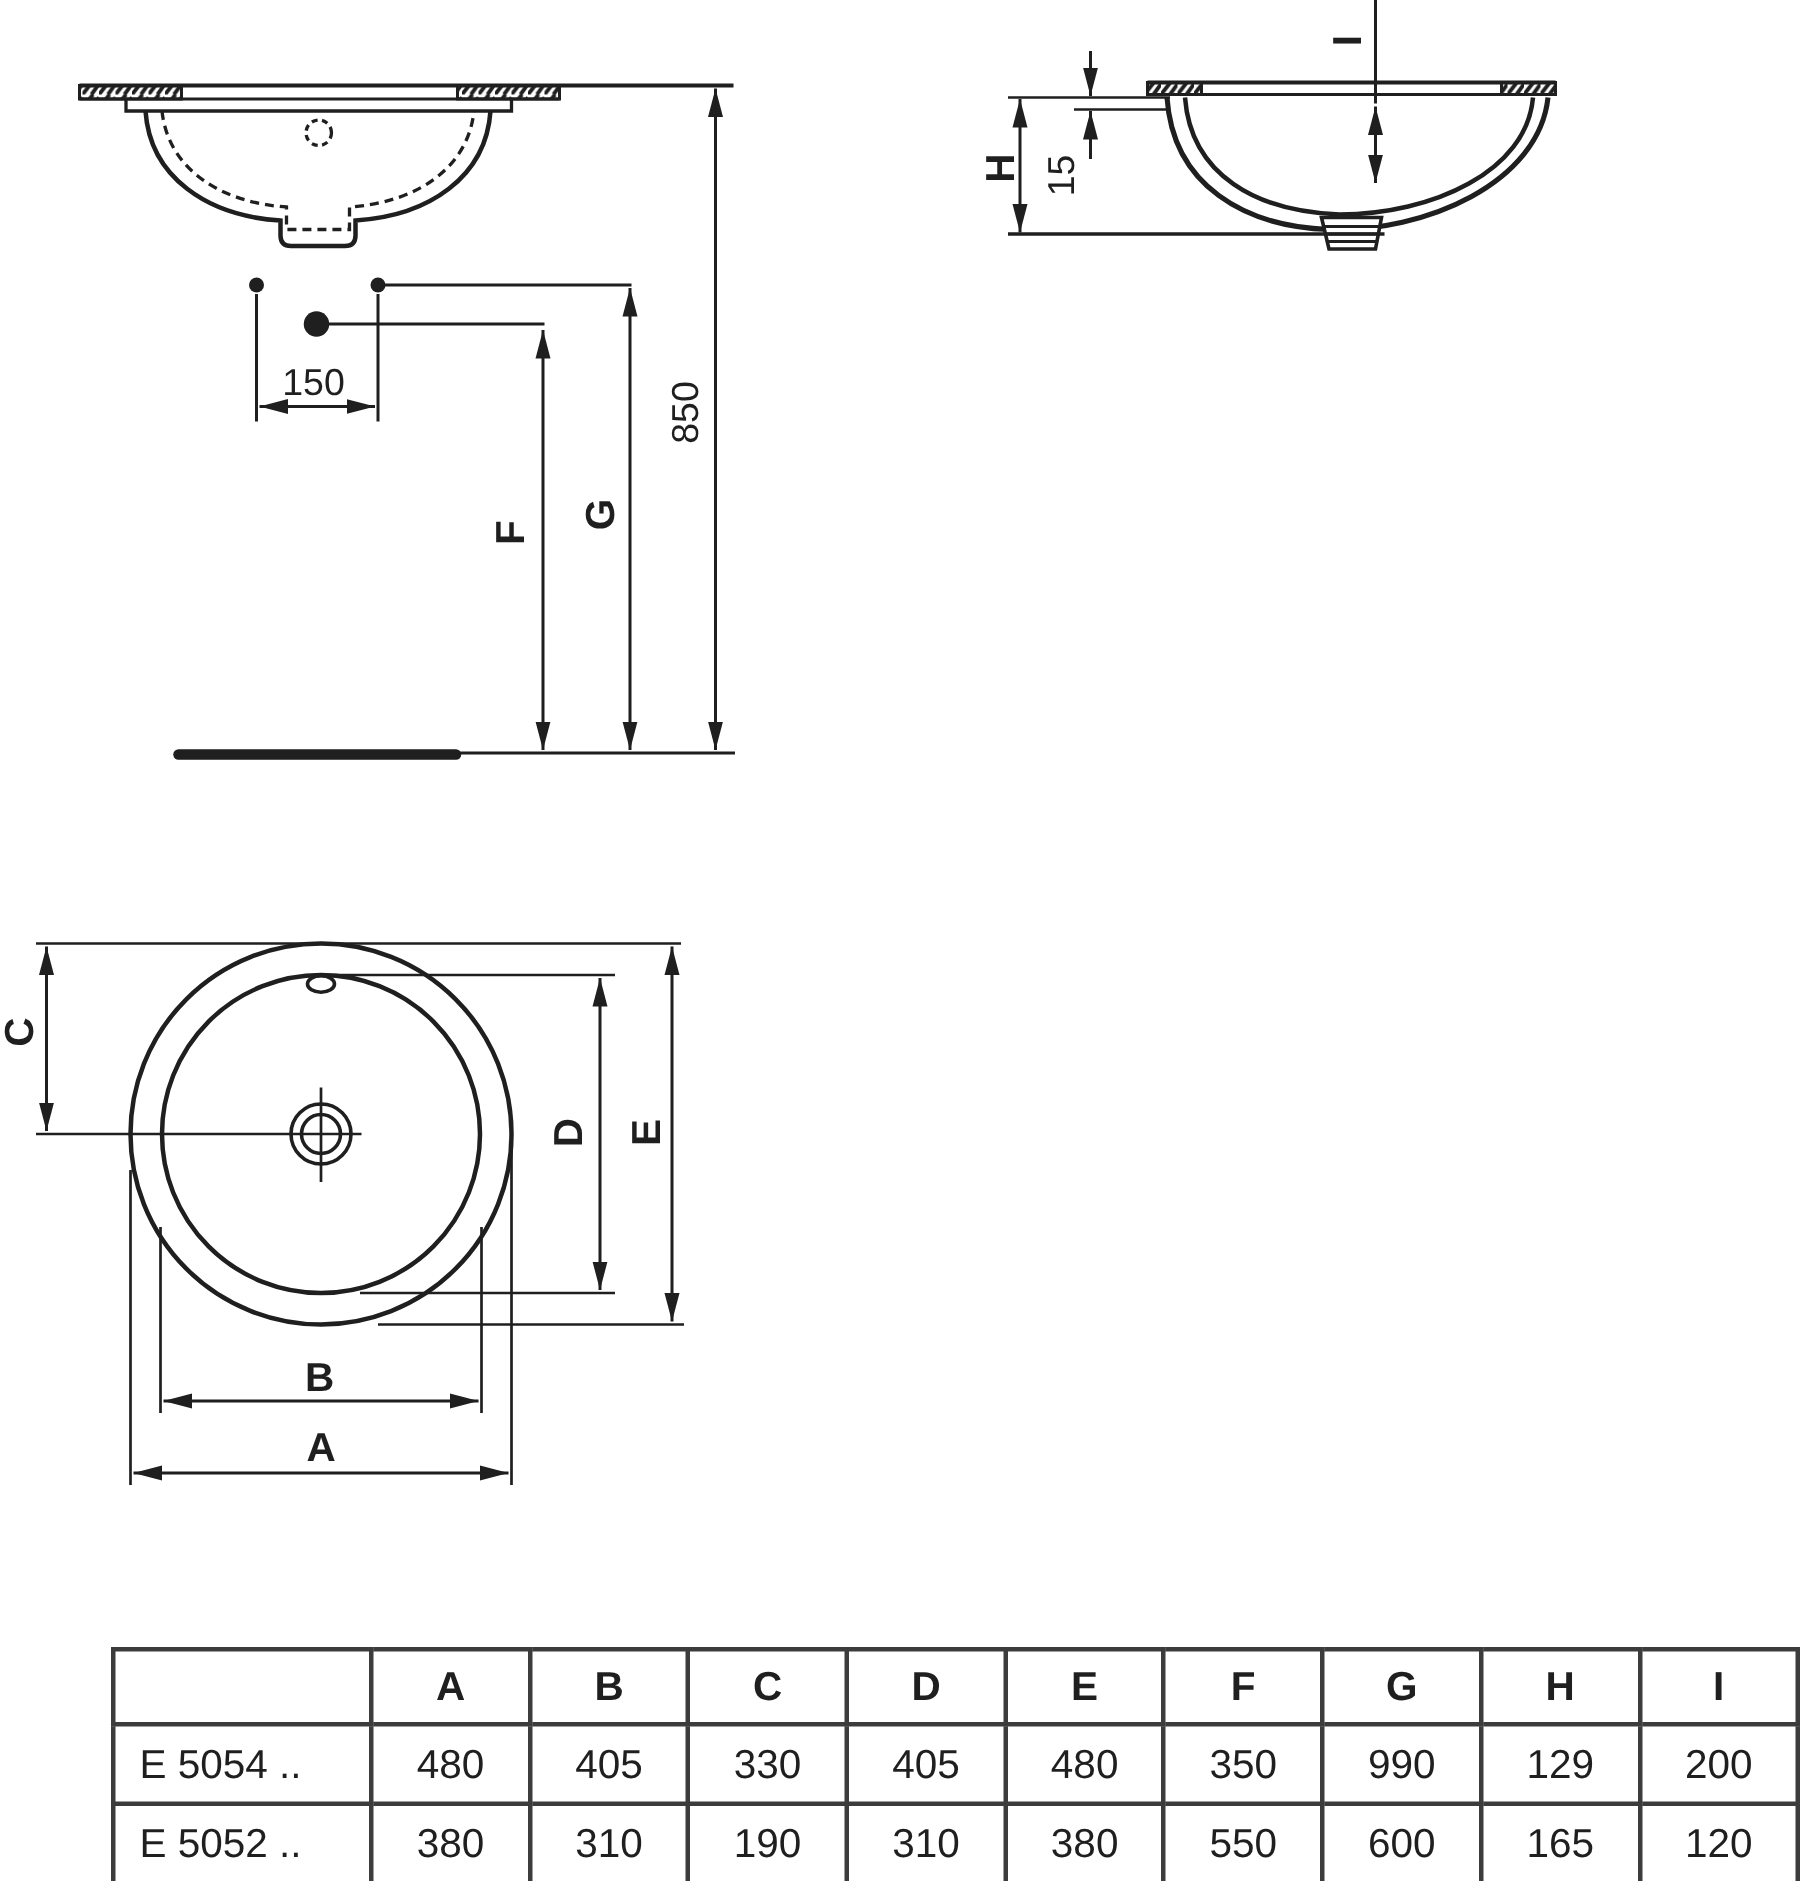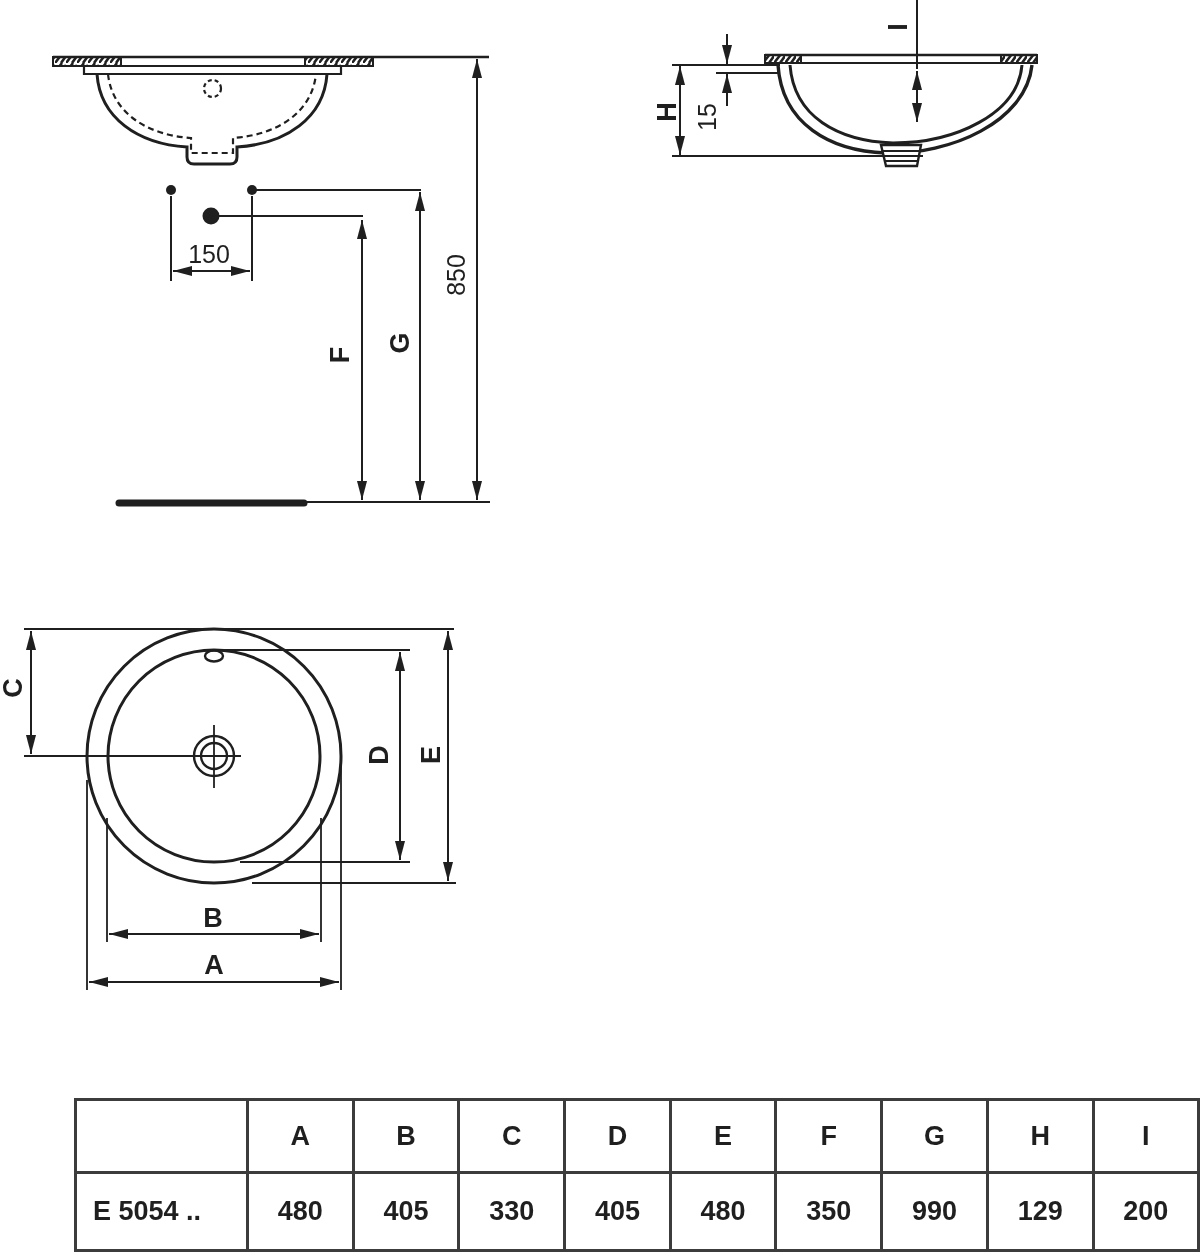--- a/index.html
+++ b/index.html
@@ -20,21 +20,21 @@
     table-layout:fixed;
     width:1123px;height:154px;
     font-size:27px;color:#1f1f1f;
   }
   table.dims th, table.dims td{
     border:3px solid #3c3c3c;
     text-align:center;vertical-align:middle;
     padding:0;overflow:hidden;white-space:nowrap;
   }
   table.dims th{font-weight:bold;height:47px;}
-  table.dims td{font-weight:bold;height:50px;}
+  table.dims td{font-weight:normal;height:50px;}
   table.dims td.model{text-align:left;padding-left:16px;}
 </style>
 </head>
 <body>
 
 <div id="canvas">
 
   <svg class="abs" style="left:0;top:0" width="520" height="530" viewBox="0 0 520 530">
     <defs>
       <marker id="ah1" markerUnits="userSpaceOnUse" markerWidth="20" markerHeight="12" refX="19" refY="6" orient="auto-start-reverse">
@@ -229,17 +229,29 @@
         <td>480</td>
         <td>405</td>
         <td>330</td>
         <td>405</td>
         <td>480</td>
         <td>350</td>
         <td>990</td>
         <td>129</td>
         <td>200</td>
       </tr>
+      <tr>
+        <td class="model">E 5052 ..</td>
+        <td>380</td>
+        <td>310</td>
+        <td>190</td>
+        <td>310</td>
+        <td>380</td>
+        <td>550</td>
+        <td>600</td>
+        <td>165</td>
+        <td>120</td>
+      </tr>
     </tbody>
       </table>
   </div>
 
 </div>
 
 </body></html>

